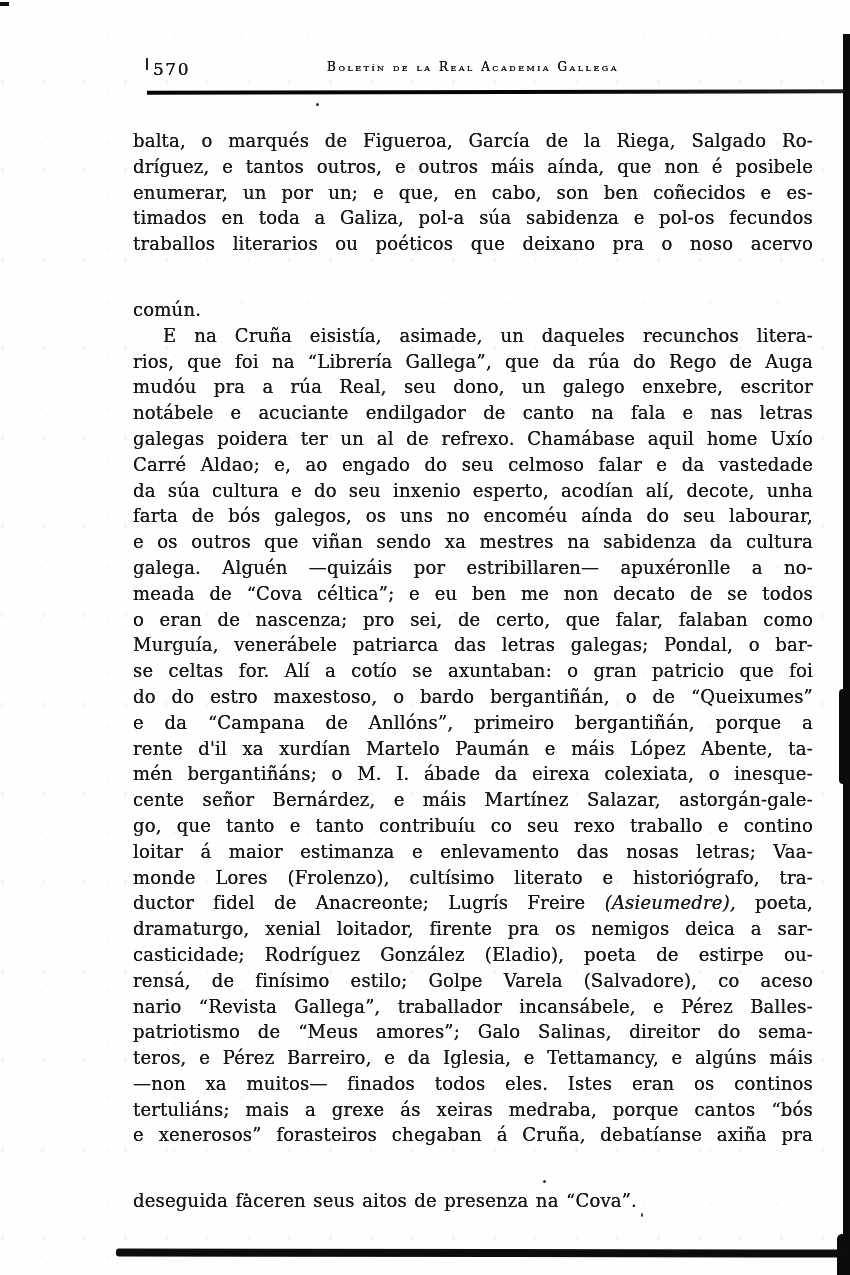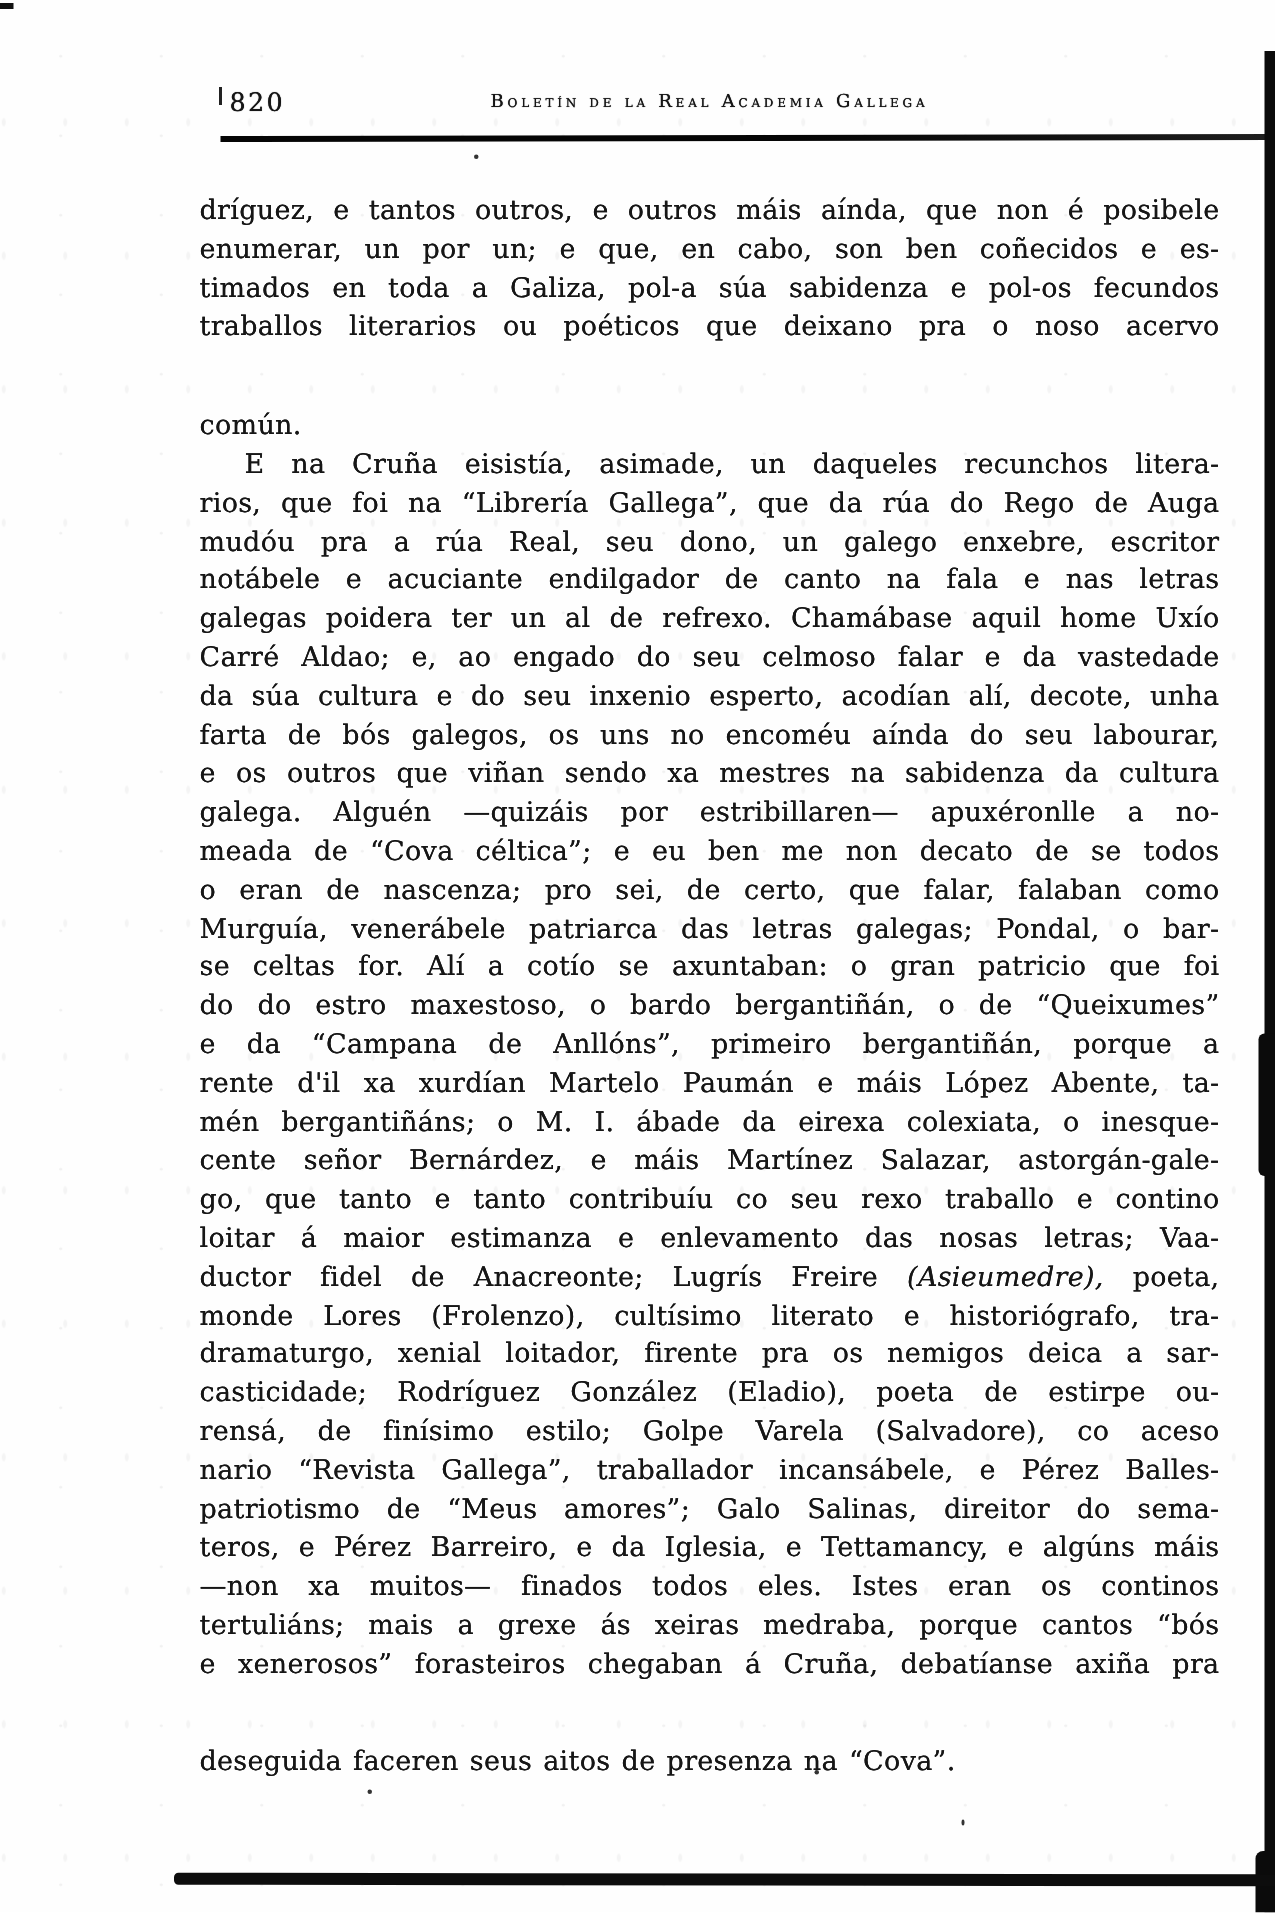--- a/index.html
+++ b/index.html
@@ -129,27 +129,28 @@
   .s2 { left: 543px; top: 1180px; width: 3px; height: 3px; }
   .s3 { left: 641px; top: 1213px; width: 2px; height: 4px; }
   .s4 { left: 316px; top: 103px;  width: 3px; height: 3px; }
 </style>
 </head>
 <body>
 
 <div class="page">
 
   <div class="margin-tick"></div>
-  <div class="pagenum">820</div>
+  <div class="pagenum">570</div>
   <div class="running-title">Boletín de la Real Academia Gallega</div>
   <div class="header-rule"></div>
 
   <div class="text-block">
 
     <div>
+      <div class="line">balta, o marqués de Figueroa, García de la Riega, Salgado Ro-</div>
       <div class="line">dríguez, e tantos outros, e outros máis aínda, que non é posibele</div>
       <div class="line">enumerar, un por un; e que, en cabo, son ben coñecidos e es-</div>
       <div class="line">timados en toda a Galiza, pol-a súa sabidenza e pol-os fecundos</div>
       <div class="line">traballos literarios ou poéticos que deixano pra o noso acervo</div>
       <div class="line flush">común.</div>
     </div>
 
     <div>
       <div class="line indent">E na Cruña eisistía, asimade, un daqueles recunchos litera-</div>
       <div class="line">rios, que foi na “Librería Gallega”, que da rúa do Rego de Auga</div>
@@ -165,22 +166,22 @@
       <div class="line">o eran de nascenza; pro sei, de certo, que falar, falaban como</div>
       <div class="line">Murguía, venerábele patriarca das letras galegas; Pondal, o bar-</div>
       <div class="line">se celtas for. Alí a cotío se axuntaban: o gran patricio que foi</div>
       <div class="line">do do estro maxestoso, o bardo bergantiñán, o de “Queixumes”</div>
       <div class="line">e da “Campana de Anllóns”, primeiro bergantiñán, porque a</div>
       <div class="line">rente d'il xa xurdían Martelo Paumán e máis López Abente, ta-</div>
       <div class="line">mén bergantiñáns; o M. I. ábade da eirexa colexiata, o inesque-</div>
       <div class="line">cente señor Bernárdez, e máis Martínez Salazar, astorgán-gale-</div>
       <div class="line">go, que tanto e tanto contribuíu co seu rexo traballo e contino</div>
       <div class="line">loitar á maior estimanza e enlevamento das nosas letras; Vaa-</div>
+      <div class="line">monde Lores (Frolenzo), cultísimo literato e historiógrafo, tra-</div>
       <div class="line"><span>ductor fidel de Anacreonte; Lugrís Freire </span><span class="italic">(Asieumedre),</span><span> poeta,</span></div>
-      <div class="line">monde Lores (Frolenzo), cultísimo literato e historiógrafo, tra-</div>
       <div class="line">dramaturgo, xenial loitador, firente pra os nemigos deica a sar-</div>
       <div class="line">casticidade; Rodríguez González (Eladio), poeta de estirpe ou-</div>
       <div class="line">rensá, de finísimo estilo; Golpe Varela (Salvadore), co aceso</div>
       <div class="line">nario “Revista Gallega”, traballador incansábele, e Pérez Balles-</div>
       <div class="line">patriotismo de “Meus amores”; Galo Salinas, direitor do sema-</div>
       <div class="line">teros, e Pérez Barreiro, e da Iglesia, e Tettamancy, e algúns máis</div>
       <div class="line">—non xa muitos— finados todos eles. Istes eran os continos</div>
       <div class="line">tertuliáns; mais a grexe ás xeiras medraba, porque cantos “bós</div>
       <div class="line">e xenerosos” forasteiros chegaban á Cruña, debatíanse axiña pra</div>
       <div class="line flush">deseguida faceren seus aitos de presenza na “Cova”.</div>

